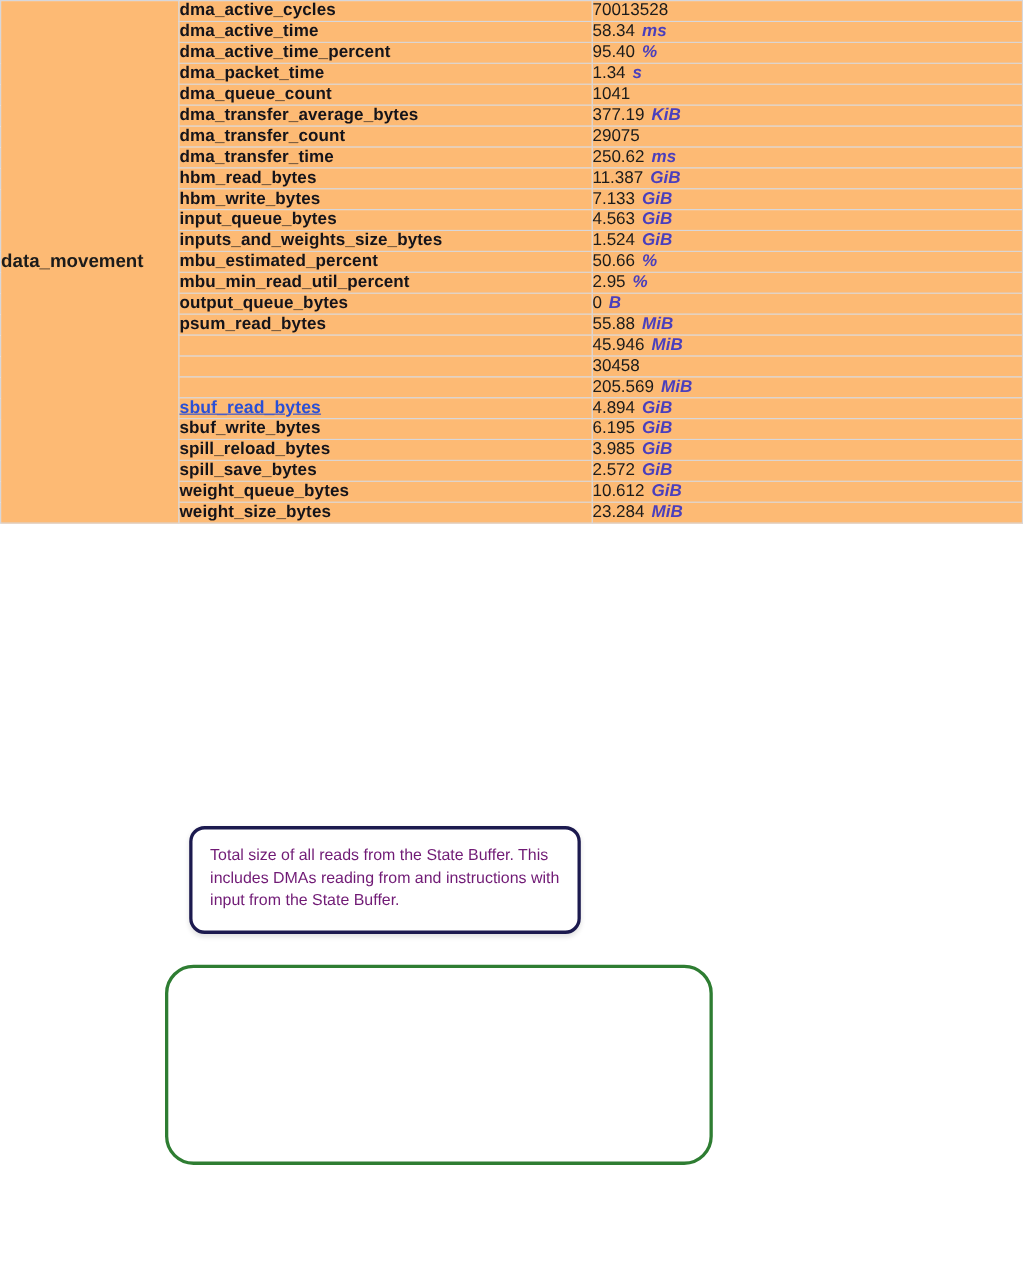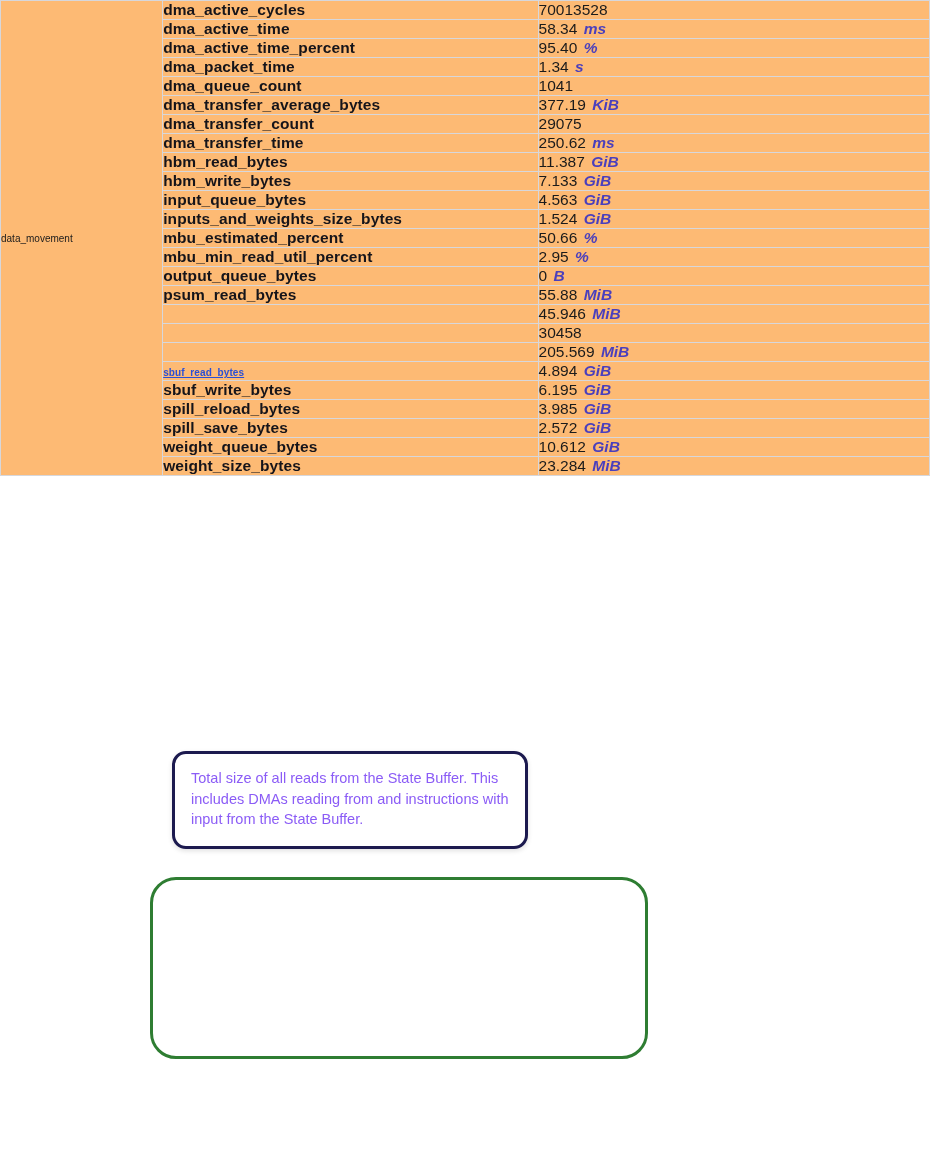--- a/index.html
+++ b/index.html
@@ -39,22 +39,22 @@
     width: 162px;
   }
   .col-name {
     width: 375px;
   }
   .col-value {
     width: 391px;
   }
 
   td.group-cell {
-    font-size: 10px;
-    font-weight: 400;
+    font-size: 17px;
+    font-weight: 700;
     color: #1b1b1b;
     padding: 8px 12px;
     vertical-align: top;
     border-right: 1px solid #d7d7db;
     border-bottom: none;
     border-top: none;
   }
 
   td.name-cell {
     font-weight: bold;
@@ -75,21 +75,21 @@
     color: #4a3fbd;
     font-weight: bold;
     margin-left: 2px;
     font-style: italic;
   }
 
   a.metric-link {
     color: #2a4fd6;
     text-decoration: underline;
     font-weight: bold;
-    font-size: 10px;
+    font-size: 16px;
   }
 
   
   .green-ring {
     position: absolute;
     left: 150px;
     top: 877px;
     width: 498px;
     height: 182px;
     border: 3px solid #2e7d32;
@@ -104,21 +104,21 @@
     left: 172px;
     top: 751px;
     width: 356px;
     box-sizing: border-box;
     background: #ffffff;
     border: 3px solid #1c1a4f;
     border-radius: 14px;
     padding: 14px 16px 16px 16px;
     font-size: 14.5px;
     line-height: 1.42;
-    color: #8b5cf6;
+    color: #701a75;
     box-shadow: 0 2px 5px rgba(0,0,0,0.12);
   }
 
   .tooltip p {
     margin: 0;
   }
 </style>
 </head>
 <body>
 

